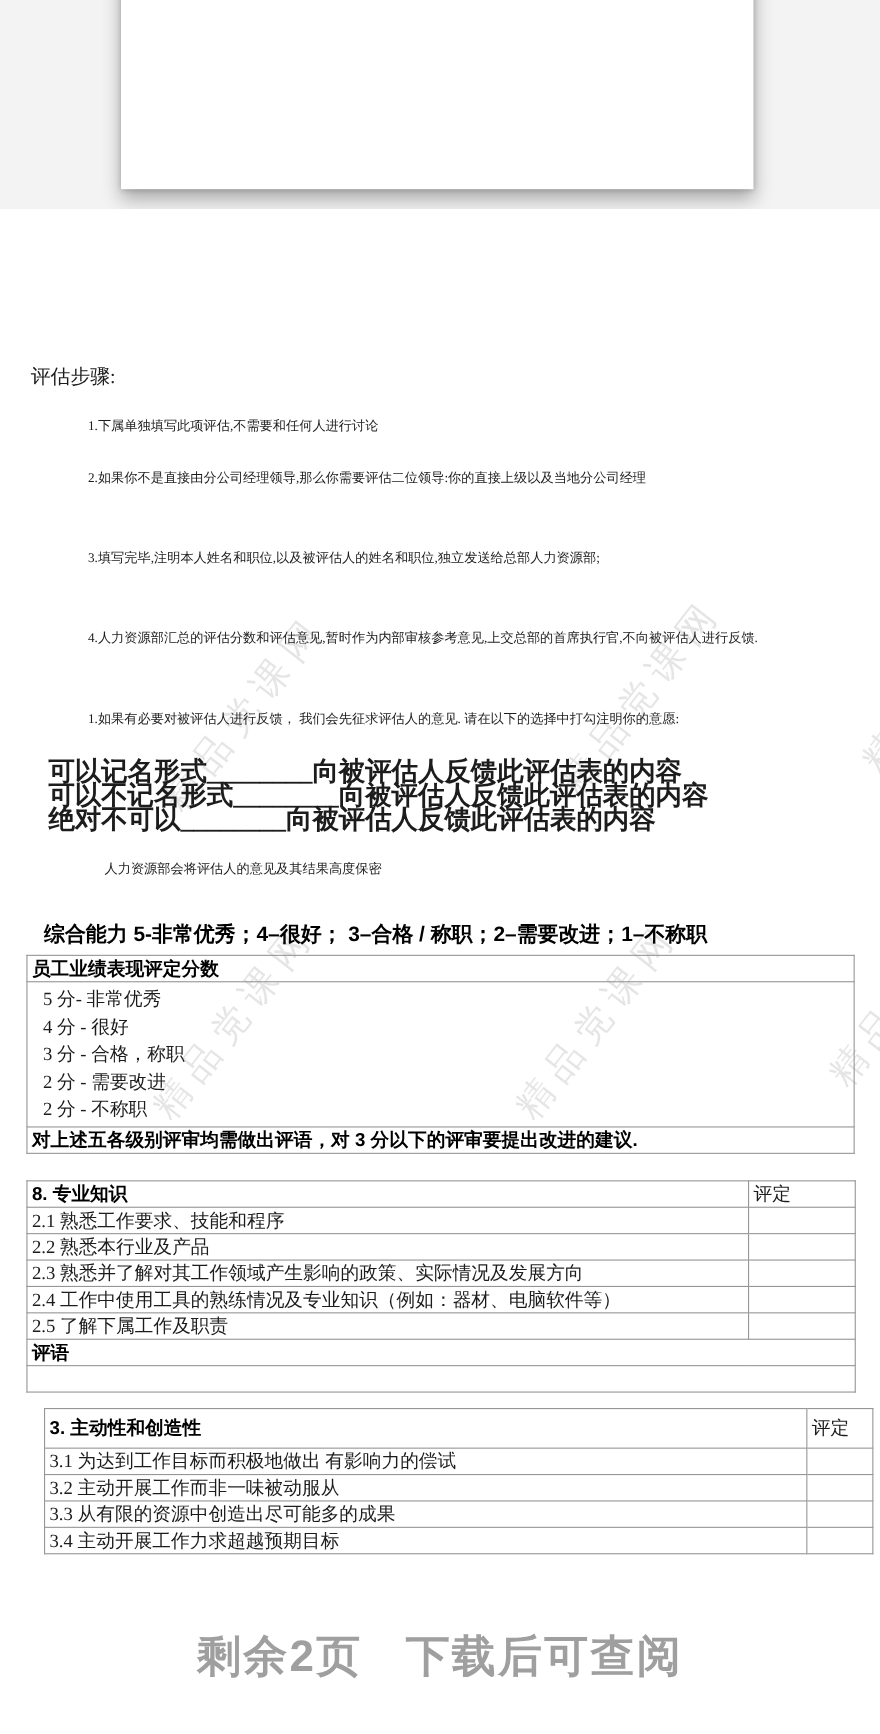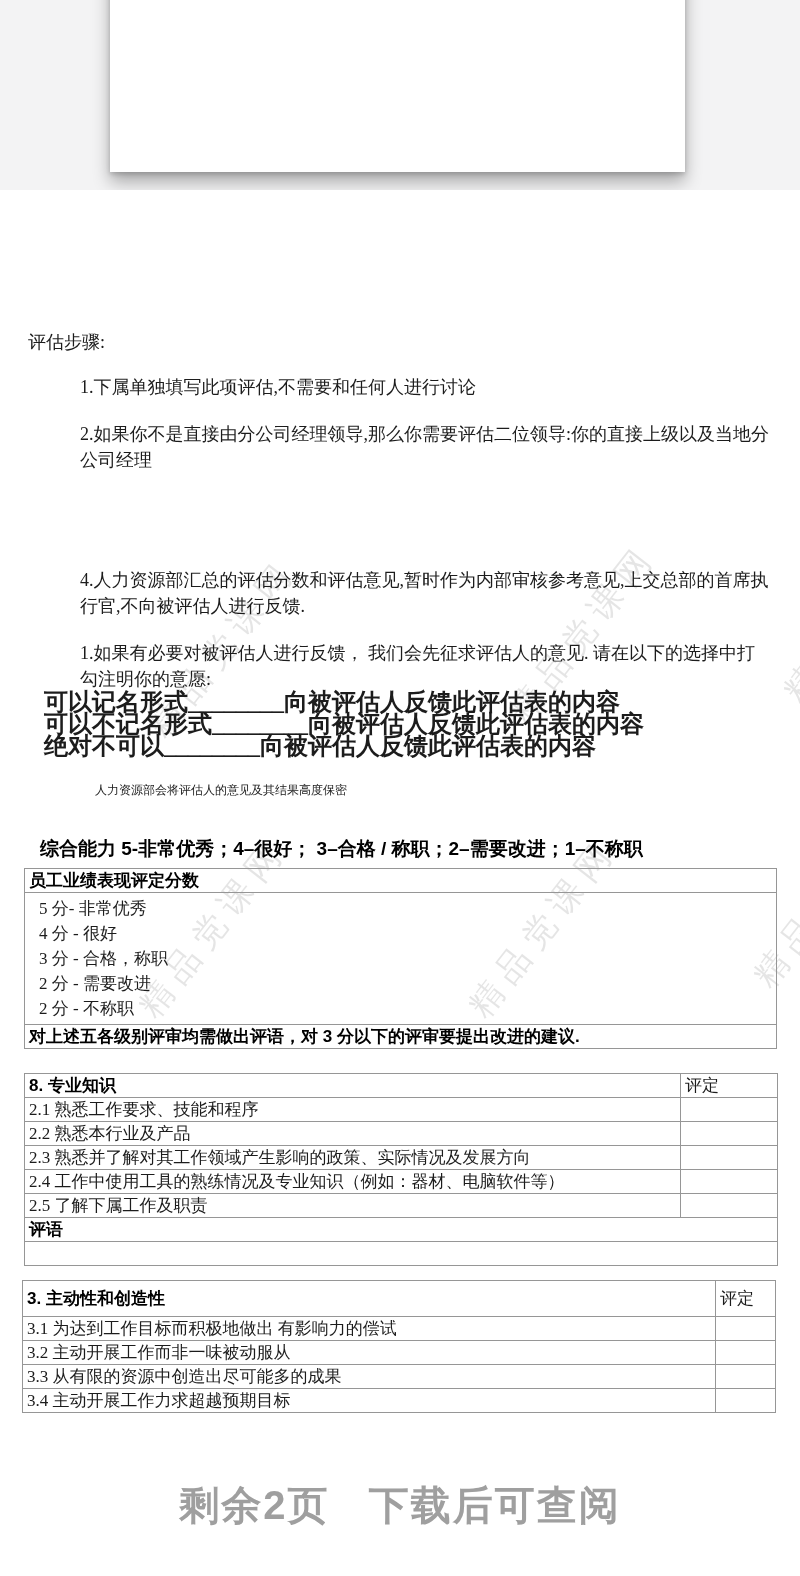--- a/index.html
+++ b/index.html
@@ -20,21 +20,21 @@
     background:#ffffff; overflow:hidden;
   }
   .wm {
     position:absolute; white-space:nowrap; pointer-events:none;
     font-family:"Liberation Sans","DejaVu Sans",sans-serif;
     font-size:34px; letter-spacing:9px; color:rgba(0,0,0,0.10);
     transform:rotate(-52deg);
   }
   .abs { position:absolute; }
   .h-steps { left:28px; top:140px; font-size:18px; }
-  .step { left:80px; width:692px; font-size:18px; line-height:26px; }
+  .step { left:80px; width:692px; font-size:12px; line-height:26px; }
   .step-1 { top:184px; }
   .step-2 { top:231px; }
   .step-3 { top:304px; }
   .step-4 { top:377px; }
   .step-5 { top:450px; }
   .opts { left:44px; top:501px; font-size:24px; line-height:22px;font-weight:bold; }
   .confid { left:95px; top:592px; font-size:12px; }
   .overall {
     left:40px; top:630px; font-size:19px; font-weight:bold;
     font-family:"Liberation Sans","DejaVu Sans",sans-serif; color:#000;margin-top:16px;
@@ -44,21 +44,21 @@
     border:1px solid #969696; font-size:17px; padding:0 4px;
     height:24px; vertical-align:middle; overflow:hidden; white-space:nowrap;
   }
   .t-center { text-align:left; }
   .hei { font-family:"Liberation Sans","DejaVu Sans",sans-serif; font-weight:bold; color:#000; }
   .tbl-score { left:24px; top:678px; width:753px; }
   .tbl-score .score-body { padding:3px 0 3px 14px; line-height:25px; height:auto; white-space:normal; }
   .tbl-2 { left:24px; top:883px; width:753px; }
   .tbl-2 col.c-main { width:656px; }
   .tbl-2 col.c-rate { width:97px; }
-  .tbl-3 { left:22px; top:1090px; width:753px; }
+  .tbl-3 { left:40px; top:1090px; width:753px; }
   .tbl-3 col.c-main { width:693px; }
   .tbl-3 col.c-rate { width:60px; }
   .tbl-3 .tall { height:36px; }
   .remaining {
     left:0; top:1288px; width:800px; text-align:center;
     font-family:"Liberation Sans","DejaVu Sans",sans-serif;
     font-size:40px; font-weight:bold; color:#9f9f9f; letter-spacing:2px; white-space:pre;
   }
 </style>
 </head>
@@ -73,20 +73,21 @@
   <span class="wm" style="left:475px; top:420px;">精品党课网</span>
   <span class="wm" style="left:750px; top:400px;">精品党课网</span>
   <span class="wm" style="left:105px; top:715px;">精品党课网</span>
   <span class="wm" style="left:435px; top:715px;">精品党课网</span>
   <span class="wm" style="left:720px; top:685px;">精品党课网</span>
 
   <div class="abs h-steps">评估步骤:</div>
 
   <div class="abs step step-1">1.下属单独填写此项评估,不需要和任何人进行讨论</div>
   <div class="abs step step-2">2.如果你不是直接由分公司经理领导,那么你需要评估二位领导:你的直接上级以及当地分公司经理</div>
+  <div class="abs step step-3">3.填写完毕,注明本人姓名和职位,以及被评估人的姓名和职位,独立发送给总部人力资源部;</div>
   <div class="abs step step-4">4.人力资源部汇总的评估分数和评估意见,暂时作为内部审核参考意见,上交总部的首席执行官,不向被评估人进行反馈.</div>
   <div class="abs step step-5">1.如果有必要对被评估人进行反馈， 我们会先征求评估人的意见.  请在以下的选择中打勾注明你的意愿:</div>
 
   <div class="abs opts">
     <div>可以记名形式________向被评估人反馈此评估表的内容</div>
     <div>可以不记名形式________向被评估人反馈此评估表的内容</div>
     <div>绝对不可以________向被评估人反馈此评估表的内容</div>
   </div>
 
   <div class="abs confid">人力资源部会将评估人的意见及其结果高度保密</div>

